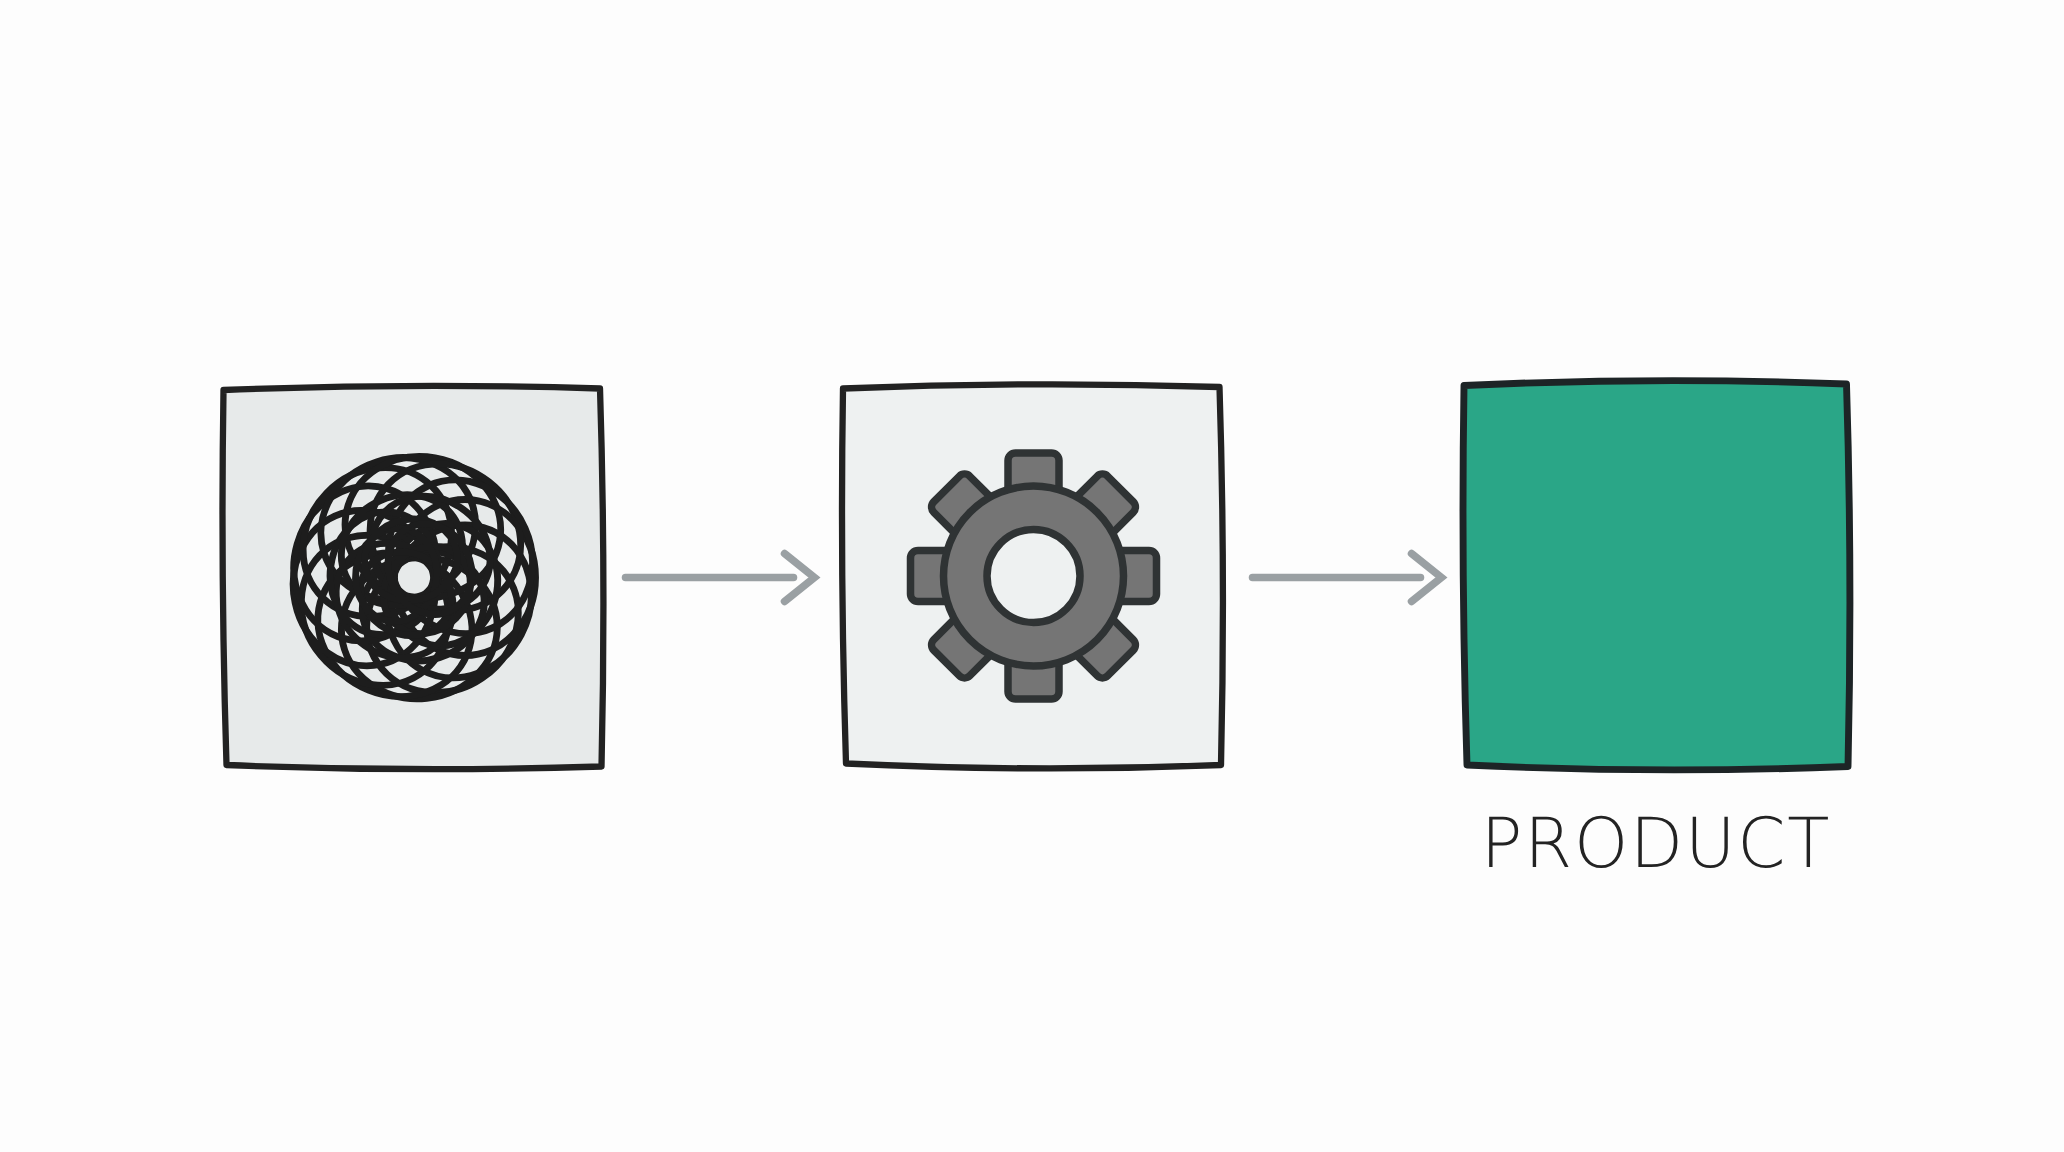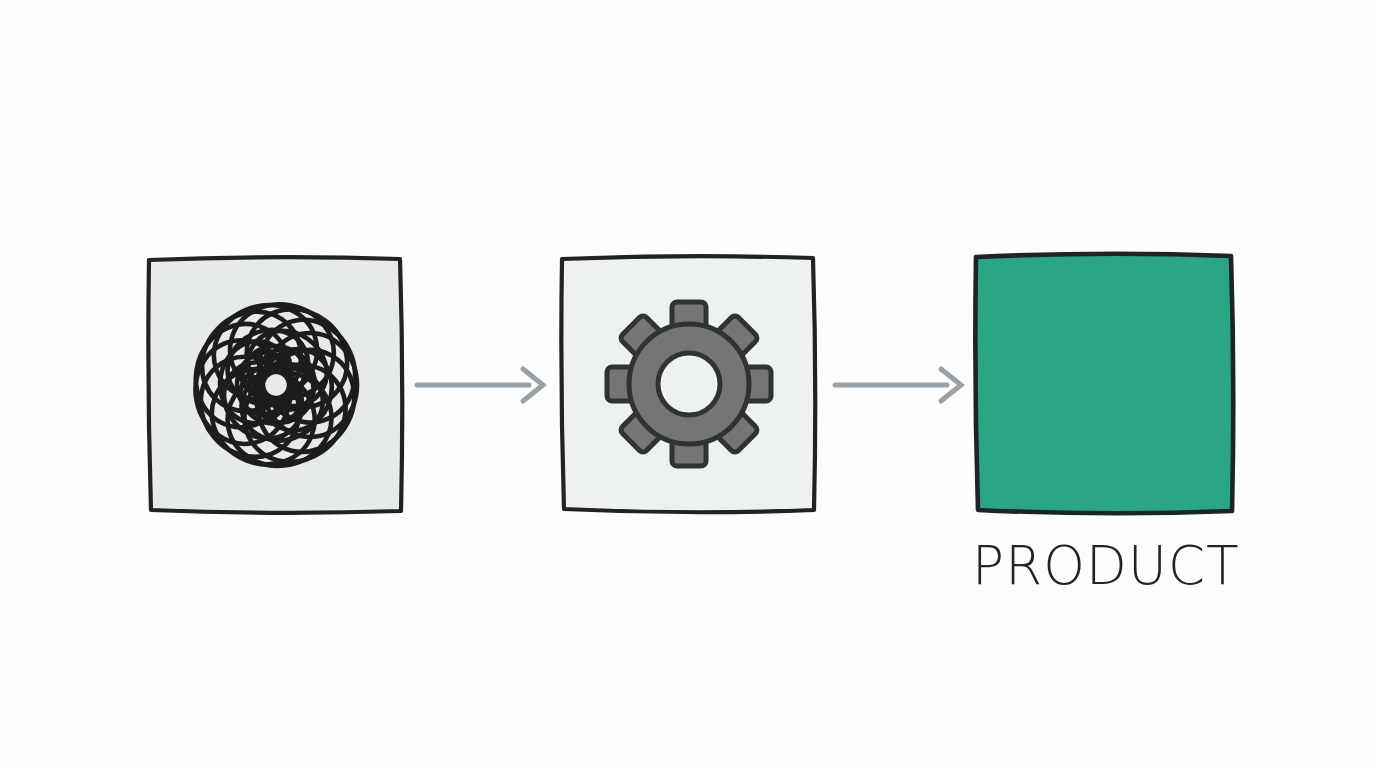--- a/index.html
+++ b/index.html
@@ -72,21 +72,21 @@
     overflow: visible;
   }
   
   #product-label {
     position: absolute;
     left: 972px;
     top: 536px;
     width: 264px;
     text-align: center;
     font-family: "DejaVu Sans", sans-serif;
-    font-size: 53px;
+    font-size: 46px;
     font-weight: 300;
     letter-spacing: 1.2px;
     color: #232323;
     line-height: 1.15;
     white-space: nowrap;
   }
 </style>
 </head>
 <body>
 

